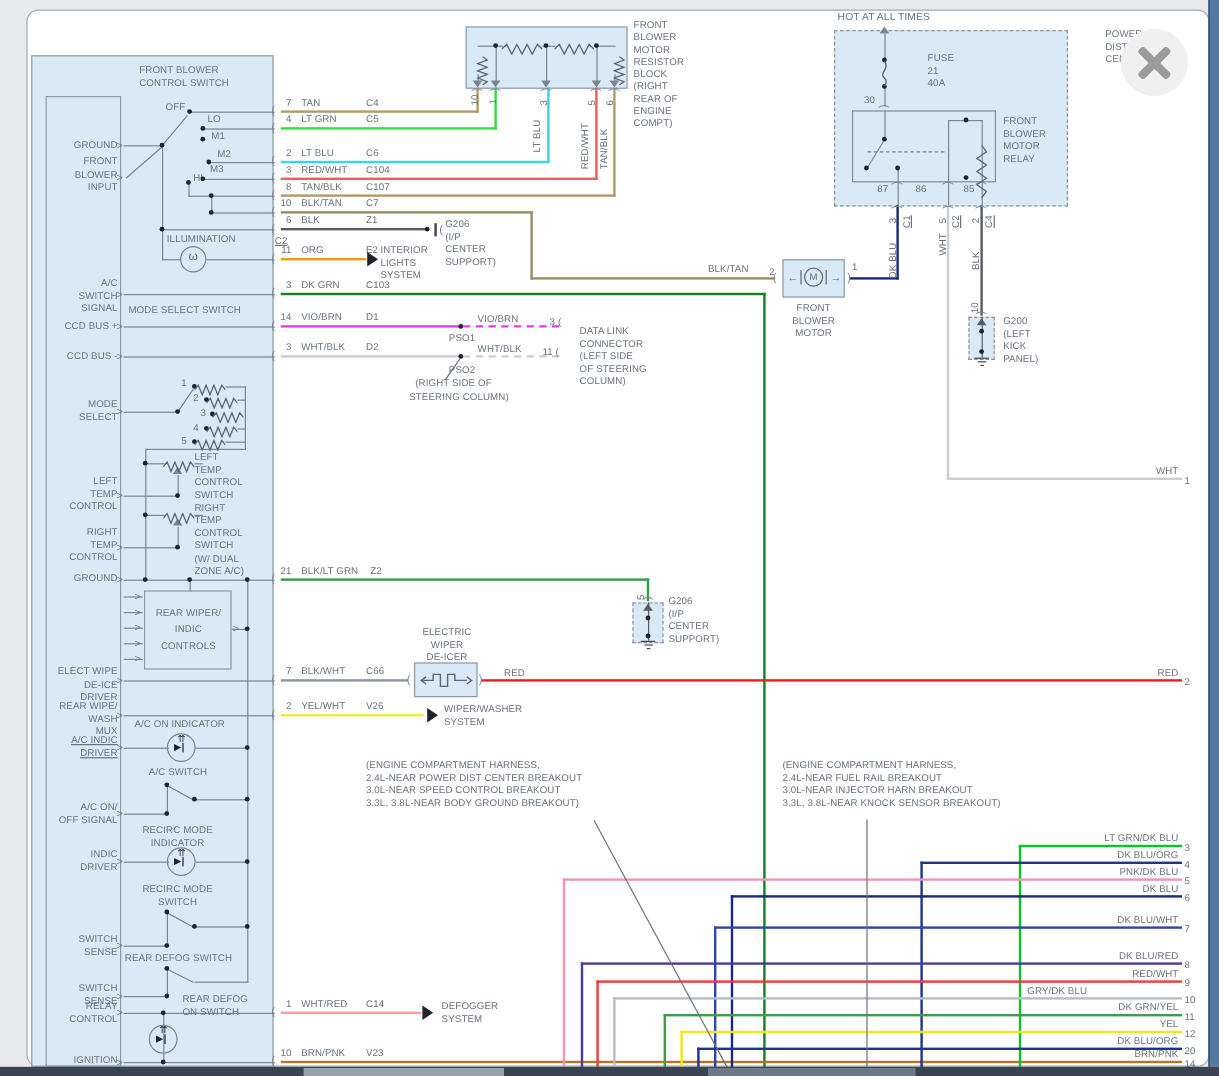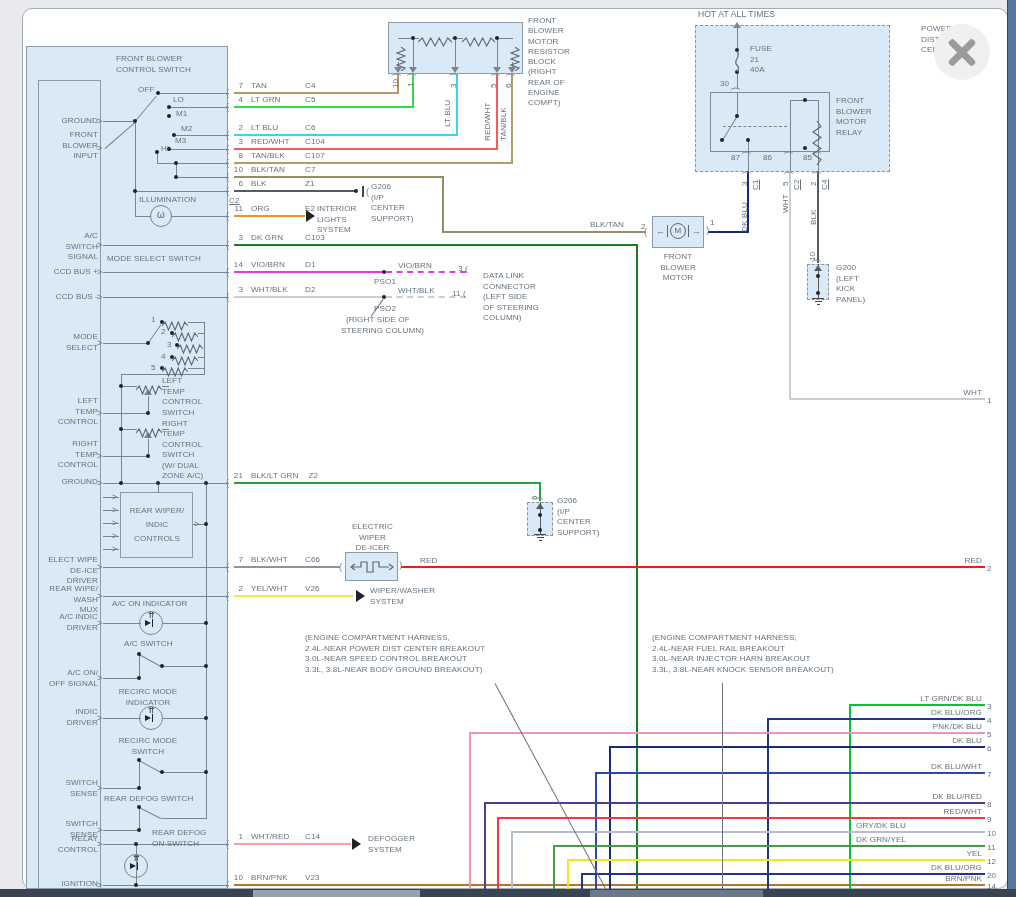--- a/index.html
+++ b/index.html
@@ -175,21 +175,21 @@
       <div class="seg" style="left: 511.5px; top: 61.5px; width: 1px; height: 7px; background: rgb(122, 133, 145);"></div>
       <div class="seg" style="left: 539.5px; top: 501.5px; width: 1px; height: 32px; background: rgb(85, 91, 98);"></div>
       <div class="seg" style="left: 817.5px; top: 263.5px; width: 1px; height: 34px; background: rgb(85, 91, 98);"></div>
       <div class="seg" style="left: 371px; top: 315.5px; width: 20.8087px; height: 1px; background: rgb(106, 115, 126); transform-origin: 0px 50%; transform: rotate(-0.956133rad);"></div>
       <div class="seg" style="left: 495px; top: 682.5px; width: 234.002px; height: 1px; background: rgb(106, 115, 126); transform-origin: 0px 50%; transform: rotate(1.07657rad);"></div>
       <div class="seg" style="left: 721.5px; top: 682.5px; width: 1px; height: 207px; background: rgb(106, 115, 126);"></div>
       <div class="txt" style="left: 698px; top: 9px; font-size: 8.6px;">HOT AT ALL TIMES</div>
       <div class="txt" style="left: 921px; top: 24px;">POWER
 DISTRIBUTION
 CENTER</div>
-      <div class="txt" style="left: 750px; top: 44px;">FUSE
+      <div class="txt" style="left: 773px; top: 44px;">FUSE
 21
 40A</div>
       <div class="txt" style="left: 720px; top: 79px;">30</div>
       <div class="txt" style="left: 836px; top: 96px;">FRONT
 BLOWER
 MOTOR
 RELAY</div>
       <div class="txt" style="left: 731px; top: 153px;">87</div>
       <div class="txt" style="left: 763px; top: 153px;">86</div>
       <div class="txt" style="left: 803px; top: 153px;">85</div>
@@ -250,21 +250,21 @@
       <div class="txt" style="left: 38px; top: 439px; width: 60px; white-space: pre; text-align: right;">RIGHT
 TEMP
 CONTROL</div>
       <div class="txt" style="left: 38px; top: 477px; width: 60px; white-space: pre; text-align: right;">GROUND</div>
       <div class="txt" style="left: 38px; top: 555px; width: 60px; white-space: pre; text-align: right;">ELECT WIPE
 DE-ICE
 DRIVER</div>
       <div class="txt" style="left: 38px; top: 584px; width: 60px; white-space: pre; text-align: right;">REAR WIPE/
 WASH
 MUX</div>
-      <div class="txt" style="left: 38px; top: 612px; width: 60px; white-space: pre; text-align: right;">A/C INDIC
+      <div class="txt" style="left: 38px; top: 612px; width: 60px; white-space: pre; text-align: right; text-decoration: underline;">A/C INDIC
 DRIVER</div>
       <div class="txt" style="left: 38px; top: 668px; width: 60px; white-space: pre; text-align: right;">A/C ON/
 OFF SIGNAL</div>
       <div class="txt" style="left: 38px; top: 707px; width: 60px; white-space: pre; text-align: right;">INDIC
 DRIVER</div>
       <div class="txt" style="left: 38px; top: 778px; width: 60px; white-space: pre; text-align: right;">SWITCH
 SENSE</div>
       <div class="txt" style="left: 38px; top: 819px; width: 60px; white-space: pre; text-align: right;">SWITCH
 SENSE</div>
       <div class="txt" style="left: 38px; top: 834px; width: 60px; white-space: pre; text-align: right;">RELAY
@@ -375,21 +375,21 @@
       <div class="txt" style="left: 780px; top: 736px; width: 202px; text-align: right;">DK BLU</div>
       <div class="txt" style="left: 987px; top: 744px;">6</div>
       <div class="txt" style="left: 780px; top: 762px; width: 202px; text-align: right;">DK BLU/WHT</div>
       <div class="txt" style="left: 987px; top: 770px;">7</div>
       <div class="txt" style="left: 780px; top: 792px; width: 202px; text-align: right;">DK BLU/RED</div>
       <div class="txt" style="left: 987px; top: 800px;">8</div>
       <div class="txt" style="left: 780px; top: 807px; width: 202px; text-align: right;">RED/WHT</div>
       <div class="txt" style="left: 987px; top: 815px;">9</div>
       <div class="txt" style="left: 780px; top: 821px; width: 202px; text-align: center;">GRY/DK BLU</div>
       <div class="txt" style="left: 987px; top: 829px;">10</div>
-      <div class="txt" style="left: 780px; top: 835px; width: 202px; text-align: center;">DK GRN/YEL</div>
+      <div class="txt" style="left: 780px; top: 835px; width: 202px; text-align: right;">DK GRN/YEL</div>
       <div class="txt" style="left: 987px; top: 843px;">11</div>
       <div class="txt" style="left: 780px; top: 849px; width: 202px; text-align: right;">YEL</div>
       <div class="txt" style="left: 987px; top: 857px;">12</div>
       <div class="txt" style="left: 780px; top: 863px; width: 202px; text-align: right;">DK BLU/ORG</div>
       <div class="txt" style="left: 987px; top: 871px;">20</div>
       <div class="txt" style="left: 780px; top: 874px; width: 202px; text-align: right;">BRN/PNK</div>
       <div class="txt" style="left: 987px; top: 882px;">14</div>
       <div class="dot" style="left: 132.8px; top: 118.8px;"></div>
       <div class="dot" style="left: 132.8px; top: 188.8px;"></div>
       <div class="dot" style="left: 155.8px; top: 90.8px;"></div>

